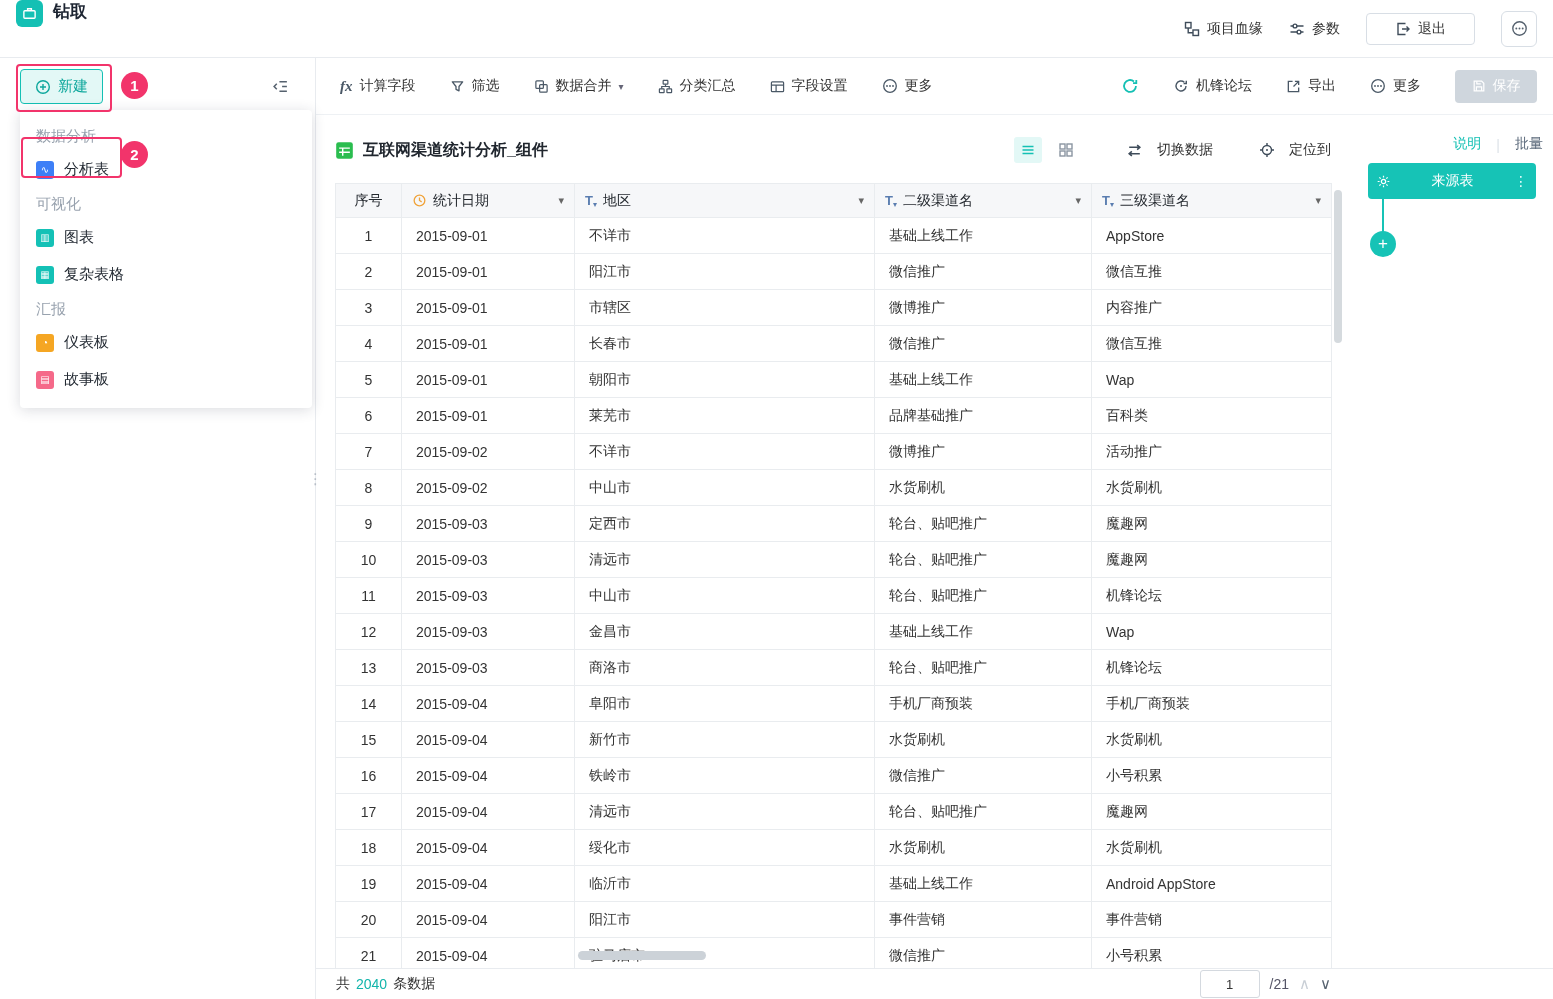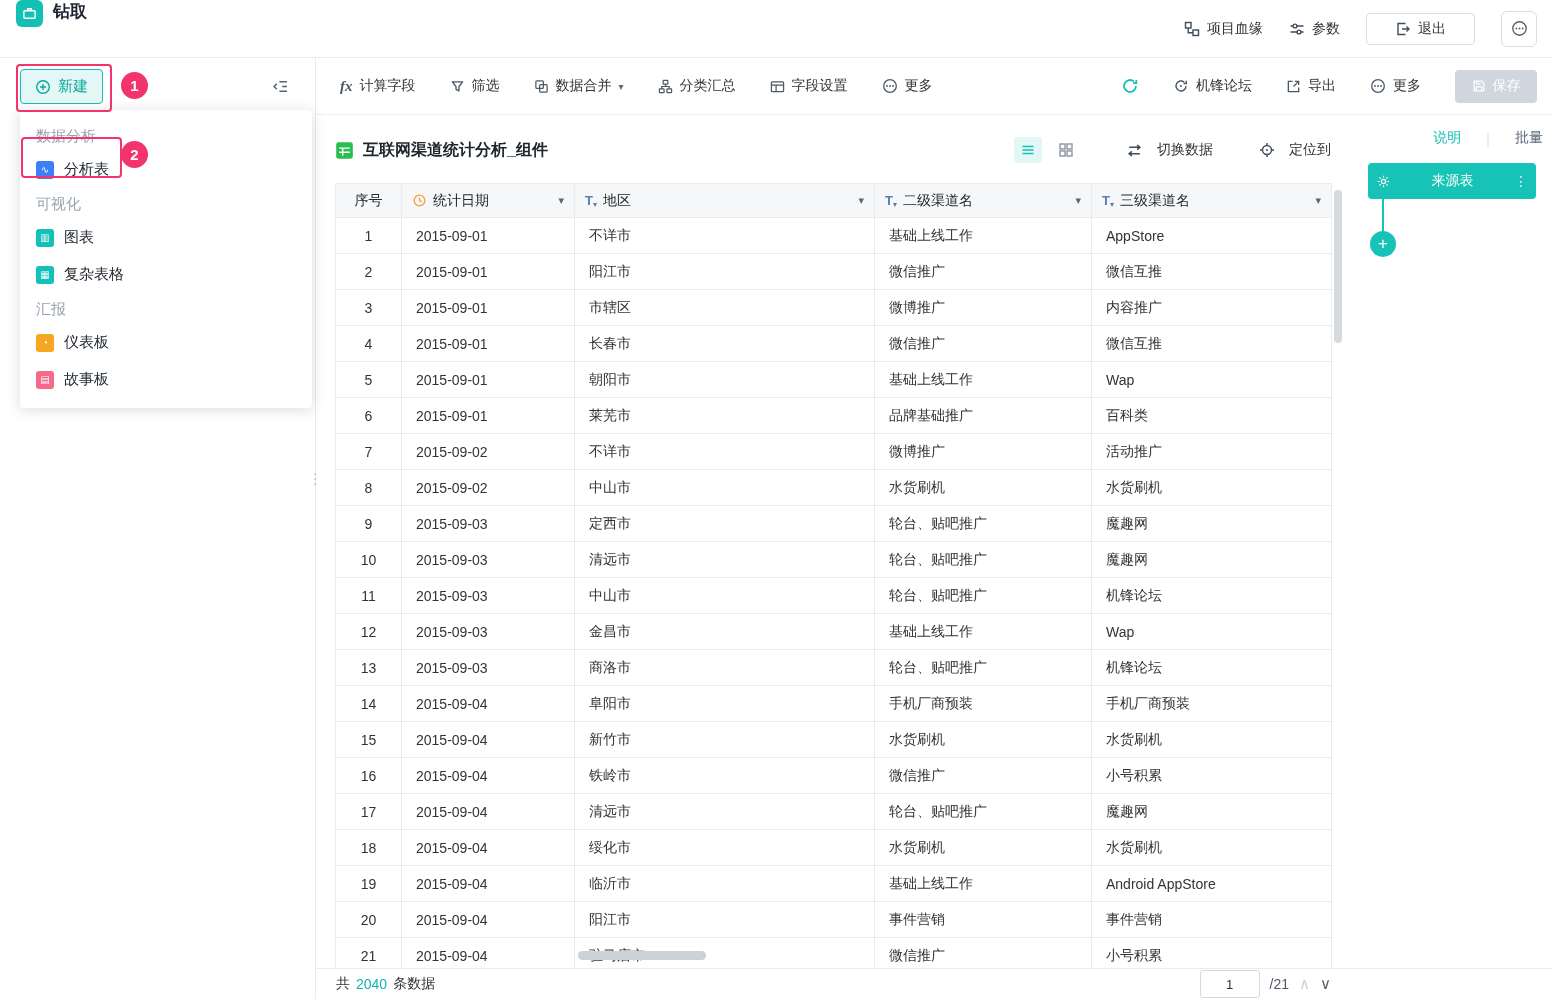--- a/index.html
+++ b/index.html
@@ -63,21 +63,21 @@
   .th-flex{display:flex;align-items:center;gap:6px}
   .hcaret{margin-left:auto;color:#666;font-size:11px;cursor:pointer}
   .t-ic{color:#5a7db0;font-size:13px;font-weight:bold}
   .t-ic i{font-style:normal;font-size:8px;vertical-align:-2px}
 
   
   .vthumb{position:absolute;left:1334px;top:190px;width:8px;height:153px;border-radius:4px;background:#d5dade;cursor:pointer}
   .hthumb{position:absolute;left:578px;top:951px;width:128px;height:9px;border-radius:5px;background:#ccd2d8;cursor:pointer}
 
   
-  .rp-links{position:absolute;right:10px;top:129px;display:flex;align-items:flex-end;gap:25px;font-size:14px}
+  .rp-links{position:absolute;right:10px;top:135px;display:flex;align-items:flex-end;gap:15px;font-size:14px}
   .rp-note{color:#14c0b4;cursor:pointer}
   .rp-div{color:#dde2e8}
   .rp-batch{color:#5d6b7c;cursor:pointer}
   .source-box{position:absolute;left:1368px;top:163px;width:168px;height:30px;background:#16c3b6;border-radius:4px;
               display:flex;align-items:center;color:#fff;padding:18px 8px;box-sizing:border-box;cursor:pointer}
   .sb-label{flex:1;text-align:center;font-size:14px}
   .sb-dots{color:#eafffd;cursor:pointer;font-size:14px}
   .connector{position:absolute;left:1382px;top:193px;width:2px;height:39px;background:#16c3b6}
   .plus-btn{position:absolute;left:1370px;top:231px;width:26px;height:26px;border-radius:50%;background:#16c3b6;color:#fff;
             display:flex;align-items:center;justify-content:center;font-size:17px;cursor:pointer}

